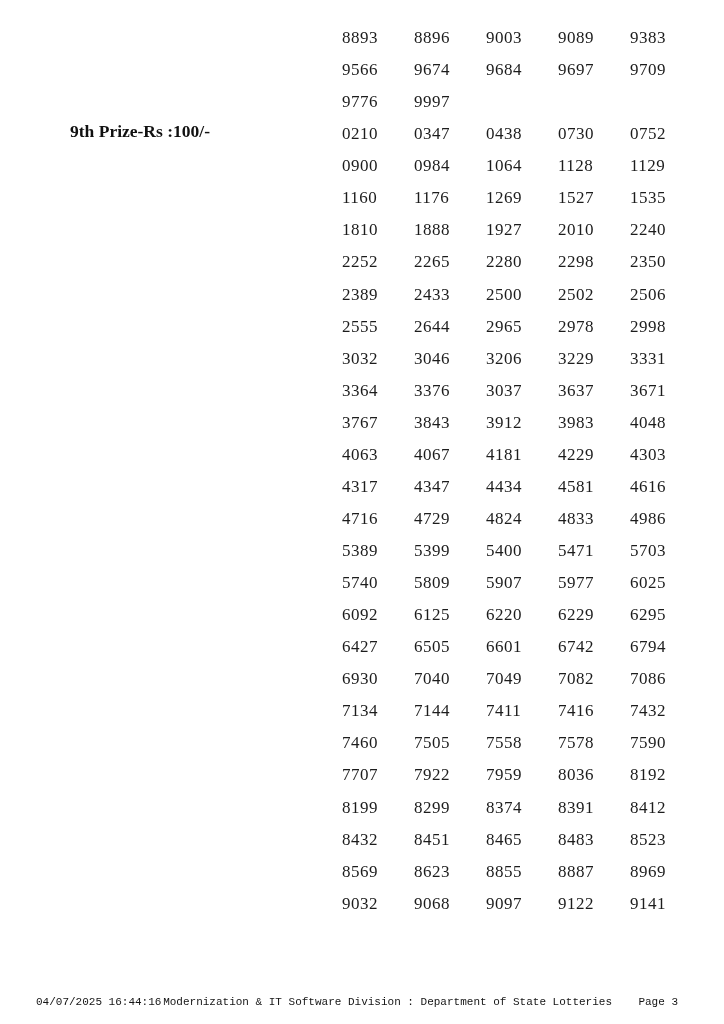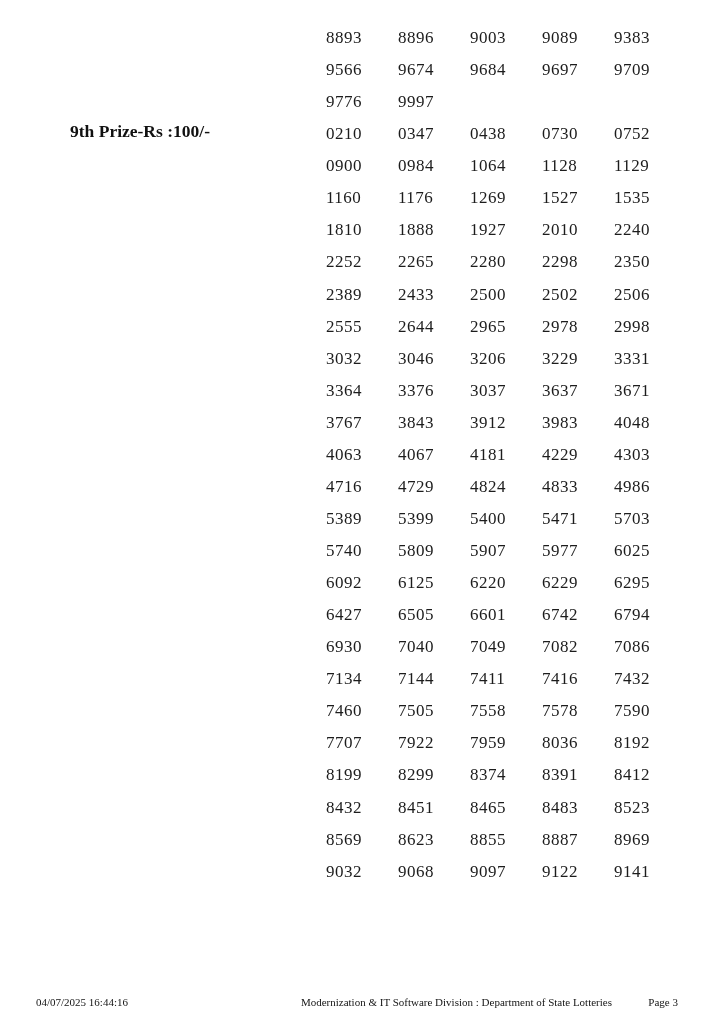--- a/index.html
+++ b/index.html
@@ -26,37 +26,38 @@
   }
   .numbers-grid {
     position: absolute;
     left: 326px;
     top: 22px;
   }
   .num-row {
     height: 32.07px;
     line-height: 32.07px;
     white-space: nowrap;
+    margin-left: 16px;
   }
   .num-cell {
     display: inline-block;
     width: 72px;
     font-family: "Liberation Serif", serif;
     font-weight: 400;
     font-size: 17px;
     letter-spacing: 0.5px;
     color: #1c1c1c;
   }
   .footer {
     position: absolute;
     left: 0;
     right: 0;
     top: 996px;
     height: 16px;
-    font-family: Liberation Serif, serif;
+    font-family: Liberation Mono, monospace;
     font-size: 11px;
     color: #141414;
   }
   .f-date     { position: absolute; left: 36px;  white-space: nowrap; }
   .f-division { position: absolute; right: 112px; white-space: nowrap; }
   .f-page     { position: absolute; right: 46px;  white-space: nowrap; }
 </style>
 </head>
 <body>
 
@@ -72,20 +73,21 @@
       <div class="num-row"><span class="num-cell">0900</span><span class="num-cell">0984</span><span class="num-cell">1064</span><span class="num-cell">1128</span><span class="num-cell">1129</span></div>
       <div class="num-row"><span class="num-cell">1160</span><span class="num-cell">1176</span><span class="num-cell">1269</span><span class="num-cell">1527</span><span class="num-cell">1535</span></div>
       <div class="num-row"><span class="num-cell">1810</span><span class="num-cell">1888</span><span class="num-cell">1927</span><span class="num-cell">2010</span><span class="num-cell">2240</span></div>
       <div class="num-row"><span class="num-cell">2252</span><span class="num-cell">2265</span><span class="num-cell">2280</span><span class="num-cell">2298</span><span class="num-cell">2350</span></div>
       <div class="num-row"><span class="num-cell">2389</span><span class="num-cell">2433</span><span class="num-cell">2500</span><span class="num-cell">2502</span><span class="num-cell">2506</span></div>
       <div class="num-row"><span class="num-cell">2555</span><span class="num-cell">2644</span><span class="num-cell">2965</span><span class="num-cell">2978</span><span class="num-cell">2998</span></div>
       <div class="num-row"><span class="num-cell">3032</span><span class="num-cell">3046</span><span class="num-cell">3206</span><span class="num-cell">3229</span><span class="num-cell">3331</span></div>
       <div class="num-row"><span class="num-cell">3364</span><span class="num-cell">3376</span><span class="num-cell">3037</span><span class="num-cell">3637</span><span class="num-cell">3671</span></div>
       <div class="num-row"><span class="num-cell">3767</span><span class="num-cell">3843</span><span class="num-cell">3912</span><span class="num-cell">3983</span><span class="num-cell">4048</span></div>
       <div class="num-row"><span class="num-cell">4063</span><span class="num-cell">4067</span><span class="num-cell">4181</span><span class="num-cell">4229</span><span class="num-cell">4303</span></div>
+      <div class="num-row"><span class="num-cell">4317</span><span class="num-cell">4347</span><span class="num-cell">4434</span><span class="num-cell">4581</span><span class="num-cell">4616</span></div>
       <div class="num-row"><span class="num-cell">4716</span><span class="num-cell">4729</span><span class="num-cell">4824</span><span class="num-cell">4833</span><span class="num-cell">4986</span></div>
       <div class="num-row"><span class="num-cell">5389</span><span class="num-cell">5399</span><span class="num-cell">5400</span><span class="num-cell">5471</span><span class="num-cell">5703</span></div>
       <div class="num-row"><span class="num-cell">5740</span><span class="num-cell">5809</span><span class="num-cell">5907</span><span class="num-cell">5977</span><span class="num-cell">6025</span></div>
       <div class="num-row"><span class="num-cell">6092</span><span class="num-cell">6125</span><span class="num-cell">6220</span><span class="num-cell">6229</span><span class="num-cell">6295</span></div>
       <div class="num-row"><span class="num-cell">6427</span><span class="num-cell">6505</span><span class="num-cell">6601</span><span class="num-cell">6742</span><span class="num-cell">6794</span></div>
       <div class="num-row"><span class="num-cell">6930</span><span class="num-cell">7040</span><span class="num-cell">7049</span><span class="num-cell">7082</span><span class="num-cell">7086</span></div>
       <div class="num-row"><span class="num-cell">7134</span><span class="num-cell">7144</span><span class="num-cell">7411</span><span class="num-cell">7416</span><span class="num-cell">7432</span></div>
       <div class="num-row"><span class="num-cell">7460</span><span class="num-cell">7505</span><span class="num-cell">7558</span><span class="num-cell">7578</span><span class="num-cell">7590</span></div>
       <div class="num-row"><span class="num-cell">7707</span><span class="num-cell">7922</span><span class="num-cell">7959</span><span class="num-cell">8036</span><span class="num-cell">8192</span></div>
       <div class="num-row"><span class="num-cell">8199</span><span class="num-cell">8299</span><span class="num-cell">8374</span><span class="num-cell">8391</span><span class="num-cell">8412</span></div>

